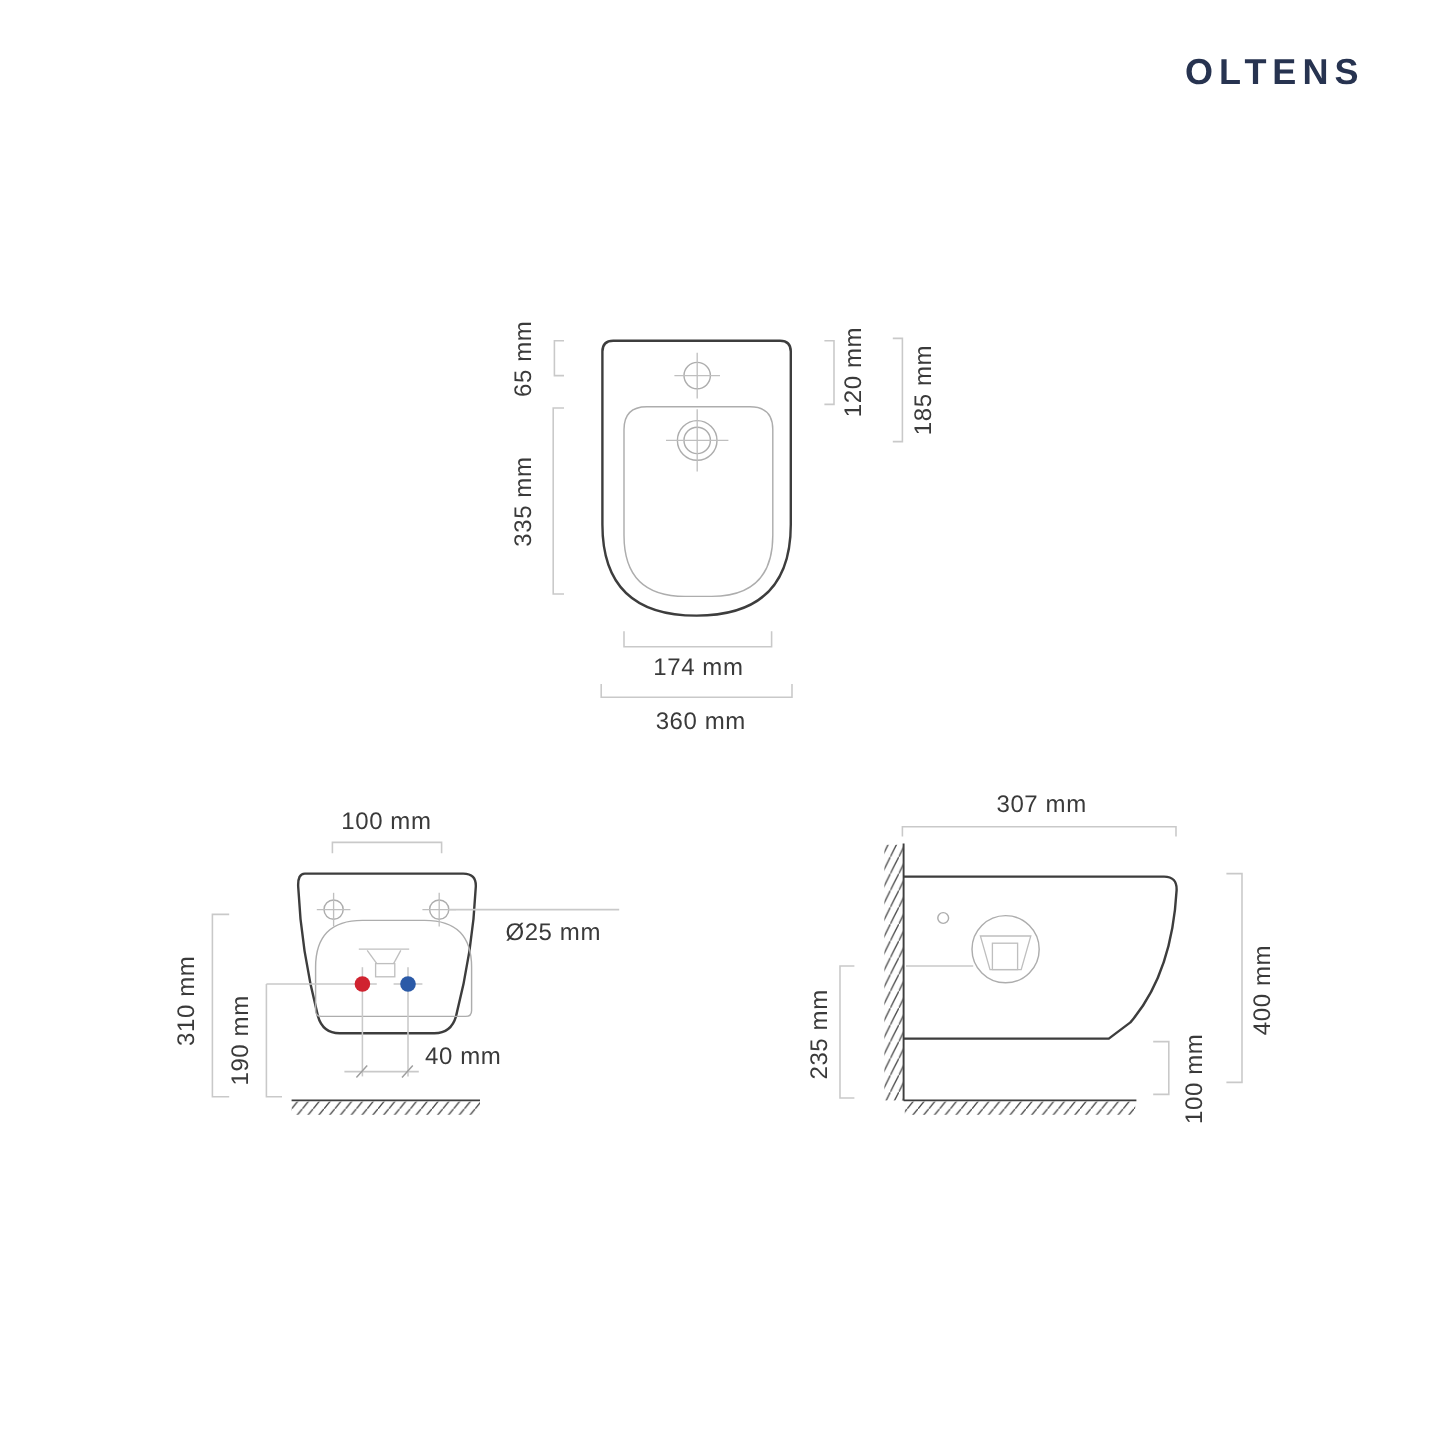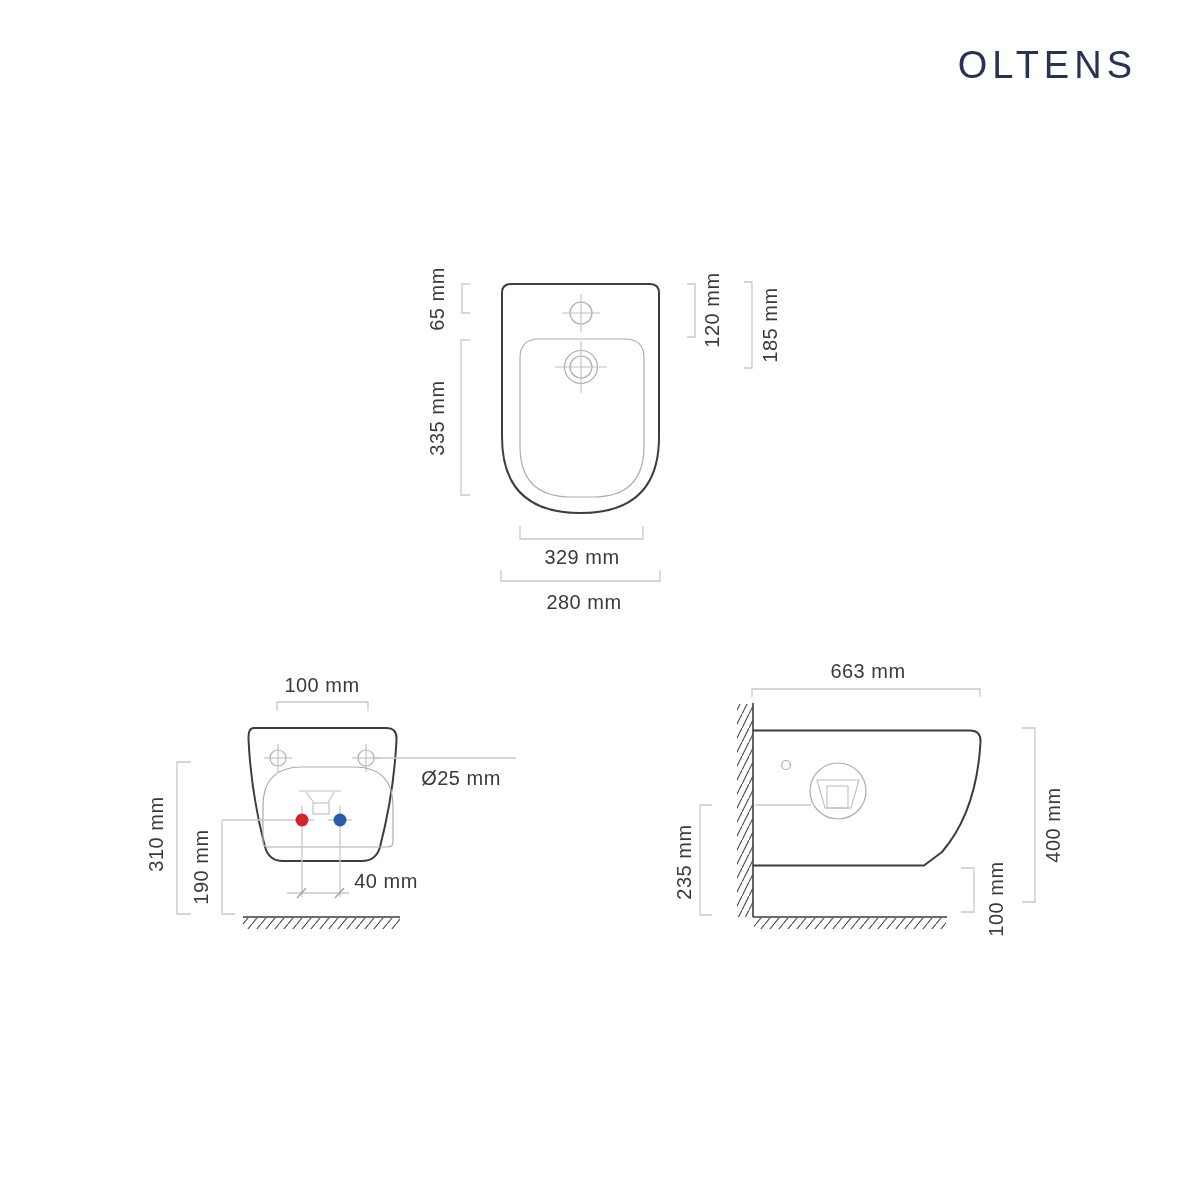--- a/index.html
+++ b/index.html
@@ -1,18 +1,18 @@
 <!DOCTYPE html>
 <html><head>
 <meta charset="utf-8">
 <style>
   html,body{margin:0;padding:0;background:#ffffff;}
   #canvas{position:relative;width:1200px;height:1200px;background:#ffffff;overflow:hidden;
           font-family:"Liberation Sans", sans-serif;}
-  .logo{position:absolute;top:44px;right:63px;font-size:38px;font-weight:400;
+  .logo{position:absolute;top:44px;right:63px;font-size:30px;font-weight:700;
         letter-spacing:5px;color:#273350;}
   svg{position:absolute;left:0;top:0;}
   .dim-label{position:absolute;transform:translate(-50%,-50%);font-size:20px;color:#3a3a3a;
              white-space:nowrap;letter-spacing:0.5px;}
   .dim-label.v{transform:translate(-50%,-50%) rotate(-90deg);}
   .outline{stroke:#3d3d3d;stroke-width:2;fill:none;stroke-linejoin:round;}
   .outline-thin{stroke:#3d3d3d;stroke-width:1.6;fill:none;}
   .detail{stroke:#adadad;stroke-width:1.2;fill:none;}
   .detail-lt{stroke:#bfbfbf;stroke-width:1.1;fill:none;}
   .dim{stroke:#c9c9c9;stroke-width:1.3;fill:none;}
@@ -114,27 +114,27 @@
       <polyline class="dim" points="1022,728 1035,728 1035,902 1022,902"></polyline>
       <polyline class="dim" points="961,868 974,868 974,912 961,912"></polyline>
       <polyline class="dim" points="712,805 700,805 700,915 712,915"></polyline>
     </g>
   </svg>
 
   <div class="dim-label v" style="left:437px;top:299px">65 mm</div>
   <div class="dim-label v" style="left:437px;top:418px">335 mm</div>
   <div class="dim-label v" style="left:712px;top:310px">120 mm</div>
   <div class="dim-label v" style="left:770px;top:325px">185 mm</div>
-  <div class="dim-label" style="left:582px;top:557px">329 mm</div>
-  <div class="dim-label" style="left:584px;top:602px">280 mm</div>
+  <div class="dim-label" style="left:582px;top:557px">174 mm</div>
+  <div class="dim-label" style="left:584px;top:602px">360 mm</div>
 
   <div class="dim-label" style="left:322px;top:685px">100 mm</div>
   <div class="dim-label" style="left:461px;top:778px">Ø25 mm</div>
   <div class="dim-label v" style="left:156px;top:834px">310 mm</div>
   <div class="dim-label v" style="left:201px;top:867px">190 mm</div>
   <div class="dim-label" style="left:386px;top:881px">40 mm</div>
 
-  <div class="dim-label" style="left:868px;top:671px">663 mm</div>
+  <div class="dim-label" style="left:868px;top:671px">307 mm</div>
   <div class="dim-label v" style="left:684px;top:862px">235 mm</div>
   <div class="dim-label v" style="left:1053px;top:825px">400 mm</div>
   <div class="dim-label v" style="left:996px;top:899px">100 mm</div>
 
 </div>
 
 </body></html>

